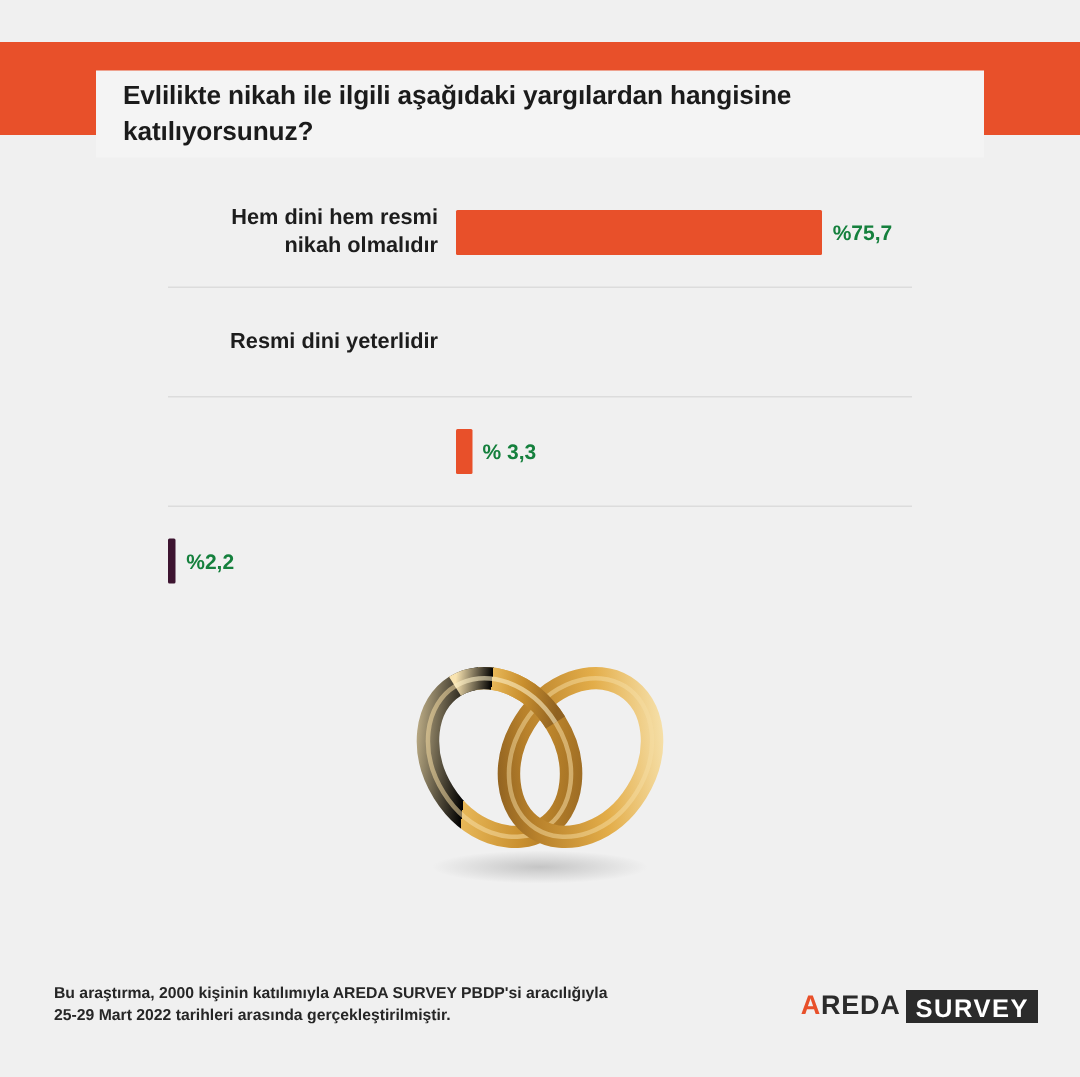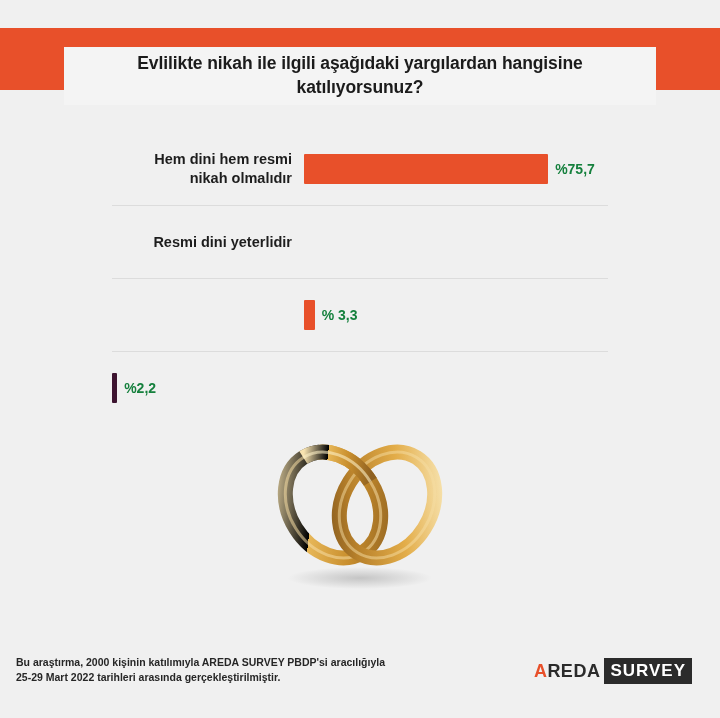--- a/index.html
+++ b/index.html
@@ -33,36 +33,36 @@
   .title-plate {
     position: absolute;
     left: 64px;
     top: 47px;
     width: 592px;
     height: 58px;
     background: #f4f4f4;
     display: flex;
     align-items: center;
     justify-content: center;
-    text-align: center;
+    text-align: left;
   }
   .title-text {
     font-size: 17.5px;
     font-weight: bold;
     color: #1b1b1b;
     line-height: 1.35;
     letter-spacing: -0.1px;
     padding: 0 18px;
   }
 
   
   .chart {
     position: absolute;
     left: 0;
-    top: 133px;
+    top: 119px;
     width: 720px;
   }
   .row {
     position: relative;
     display: flex;
     align-items: center;
     height: 72px;
     border-bottom: 1px solid #dcdcdc;
     margin: 0 112px 0 112px;
   }
@@ -107,33 +107,32 @@
     width: 720px;
     height: 175px;
     display: flex;
     align-items: center;
     justify-content: center;
   }
 
   
   .footnote {
     position: absolute;
-    left: 16px;
+    left: 36px;
     top: 655px;
     font-size: 10.5px;
     color: #262626;
     line-height: 1.45;
     font-weight: bold;
   }
   .brand {
     position: absolute;
     right: 28px;
     top: 660px;
     display: flex;
-    align-items: center;
     height: 22px;
   }
   .brand-areda {
     font-size: 18px;
     font-weight: bold;
     color: #2b2b2b;
     letter-spacing: 0.5px;
     font-family: "Liberation Sans", sans-serif;
   }
   .brand-areda .accent { color: #e8502a; }

